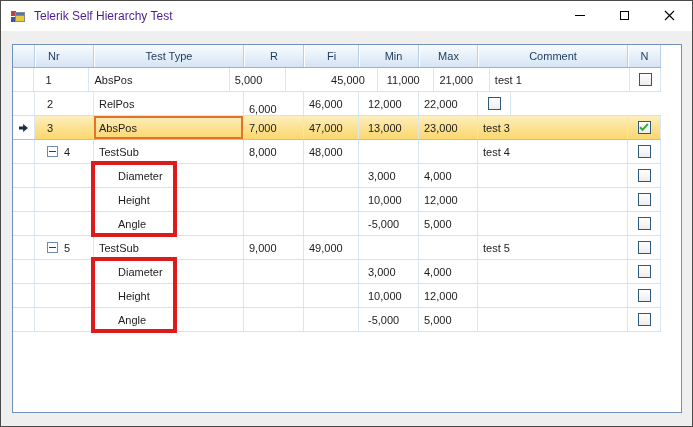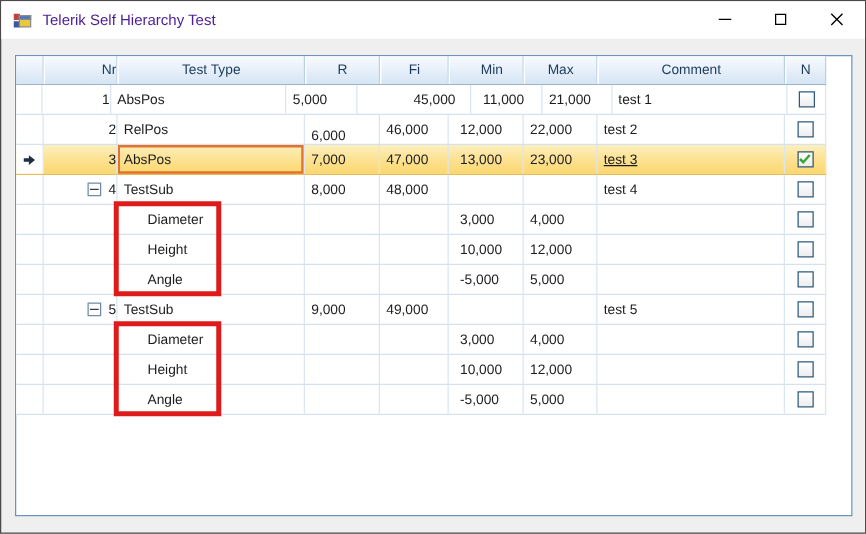--- a/index.html
+++ b/index.html
@@ -41,21 +41,21 @@
     background:linear-gradient(180deg,#fdefbe 0%,#fce49a 40%,#fbd76f 100%);
     border-bottom:1px solid #e9bb55;
   }
   .cell {
     height:100%; display:flex; align-items:center;
     border-right:1px solid #d9e6f3; font-size:11px; color:#1c1c1c;
     padding-left:5px; overflow:hidden; white-space:nowrap;
   }
   .col-indicator { padding-left:0; justify-content:center; }
   .grow.selected .col-indicator { background:#ffffff; }
-  .col-nr { padding-left:0; justify-content:flex-end; gap:6px; }
+  .col-nr { padding-left:12px; justify-content:flex-start; gap:6px; }
   .col-min { padding-left:9px; }
   .col-n { padding-left:0; justify-content:center; }
   .cell.sub-indent { padding-left:24px; }
   .cell.current-cell { box-shadow: inset 0 0 0 2px #e4732a; }
   
   .expander {
     width:11px; height:11px; border:1px solid #6f8ca6; background:#fff;
     display:flex; align-items:center; justify-content:center; flex:0 0 auto;
   }
   .expander::after { content:""; width:7px; height:1px; background:#3c3c3c; display:block; }
@@ -171,23 +171,20 @@
           </div>
           <div class="cell col-fi" style="width: 55px;">
             <span>46,000</span>
           </div>
           <div class="cell col-min" style="width: 60px;">
             <span>12,000</span>
           </div>
           <div class="cell col-max" style="width: 59px;">
             <span>22,000</span>
           </div>
-          <div class="cell col-comment" style="width: 150px;">
-            <span>test 2</span>
-          </div>
           <div class="cell col-n" style="width: 33px;">
             <span class="checkbox"></span>
           </div>
         </div>
         <div class="grow selected">
           <div class="cell col-indicator" style="width: 22px;">
             <svg width="11" height="10" viewBox="0 0 11 10">
               <path d="M1 3.6 h4.1 V1.1 L10 5 L5.1 8.9 V6.4 H1 z" fill="#1d2f42"></path>
             </svg>
           </div>
@@ -202,21 +199,21 @@
           </div>
           <div class="cell col-fi" style="width: 55px;">
             <span>47,000</span>
           </div>
           <div class="cell col-min" style="width: 60px;">
             <span>13,000</span>
           </div>
           <div class="cell col-max" style="width: 59px;">
             <span>23,000</span>
           </div>
-          <div class="cell col-comment" style="width: 150px; text-decoration: underline;">
+          <div class="cell col-comment" style="width: 150px;">
             <span>test 3</span>
           </div>
           <div class="cell col-n" style="width: 33px;">
             <span class="checkbox checked">
               <svg width="10" height="9" viewBox="0 0 10 9">
                 <polyline points="1,4.2 3.6,6.8 8.8,1" fill="none" stroke="#39a935" stroke-width="2"></polyline>
               </svg>
             </span>
           </div>
         </div>

